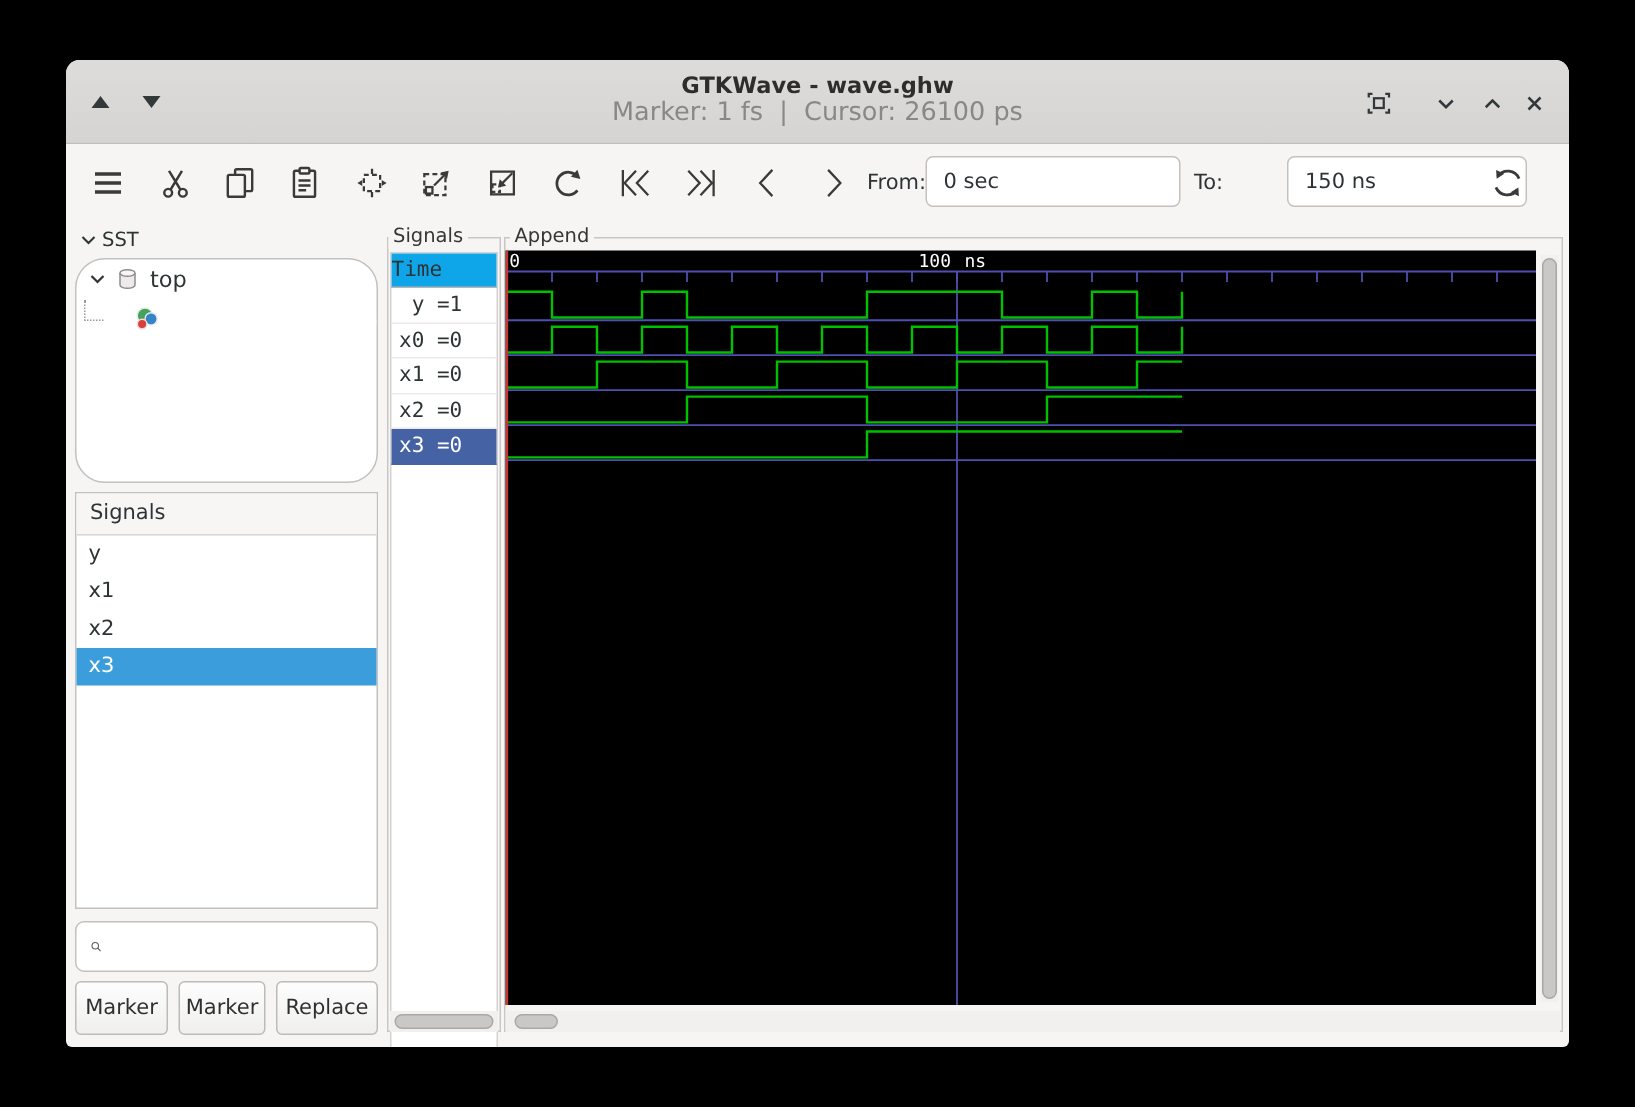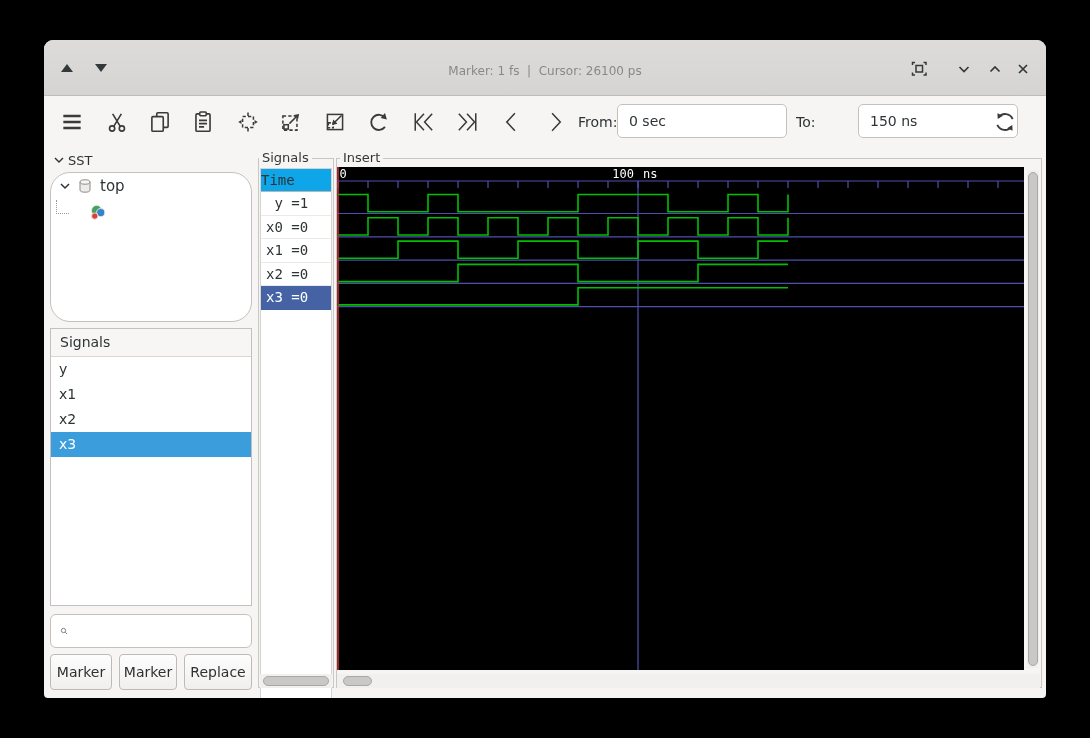--- a/index.html
+++ b/index.html
@@ -5,21 +5,21 @@
   html,body{margin:0;padding:0;background:#000;}
   .stage{position:relative;width:1090px;height:738px;background:#000;overflow:hidden;
          font-family:"DejaVu Sans","Liberation Sans",sans-serif;color:#2e3436;}
   .window{position:absolute;left:44px;top:40px;width:1002px;height:658px;background:#f6f5f4;
           border-radius:9px 9px 4px 4px;overflow:hidden;}
   
   .headerbar{position:absolute;left:0;top:0;width:100%;height:55px;
              background:linear-gradient(#dedcda,#d6d4d2);border-bottom:1px solid #bfbdbb;}
   .hb-center{position:absolute;left:0;right:0;top:7px;text-align:center;pointer-events:none;}
   .hb-title{font-size:15px;font-weight:bold;color:#2d2d2d;line-height:20px;}
-  .hb-subtitle{font-size:12px;color:#8a8886;line-height:16px;white-space:pre;margin-top:16px;}
+  .hb-subtitle{font-size:17px;color:#8a8886;line-height:16px;white-space:pre;}
   .tri-btn{position:absolute;top:21px;width:18px;height:16px;cursor:pointer;}
   .tri-up{left:14px;} .tri-down{left:48px;}
   .tri{width:0;height:0;margin:3px auto;}
   .tri-up .tri{border-left:6px solid transparent;border-right:6px solid transparent;border-bottom:8px solid #33393b;}
   .tri-down .tri{border-left:6px solid transparent;border-right:6px solid transparent;border-top:8px solid #33393b;}
   .hb-btn{position:absolute;top:15px;width:28px;height:28px;display:flex;align-items:center;justify-content:center;}
   
   .toolbar{position:absolute;left:0;top:56px;width:100%;height:52px;}
   .tool-btn{position:absolute;top:9px;width:34px;height:34px;display:flex;align-items:center;justify-content:center;border-radius:4px;}
   .tb-label{position:absolute;top:0;height:52px;display:flex;align-items:center;font-size:14px;color:#2e3436;}
@@ -67,20 +67,21 @@
 <div class="window">
 
   <div class="headerbar">
     <div class="tri-btn tri-up">
           <div class="tri"></div>
         </div>
     <div class="tri-btn tri-down">
           <div class="tri"></div>
         </div>
     <div class="hb-center">
+      <div class="hb-title">GTKWave - wave.ghw</div>
       <div class="hb-subtitle">Marker: 1 fs  |  Cursor: 26100 ps</div>
     </div>
     <div class="hb-btn" style="left:861px">
       <svg class="icon" width="22" height="22" viewBox="0 0 22 22" fill="none" stroke="#33393b" stroke-width="1.5">
         <rect x="8" y="7.5" width="6.5" height="6.5"></rect>
         <path d="M4.5,7 V4.5 H7"></path>
             <path d="M15.5,4.5 H18 V7"></path>
             <path d="M18,14.5 V17 H15.5"></path>
             <path d="M7,17 H4.5 V14.5"></path>
       </svg>
@@ -252,21 +253,21 @@
     <div class="val-row"> y =1</div>
     <div class="val-row">x0 =0</div>
     <div class="val-row">x1 =0</div>
     <div class="val-row">x2 =0</div>
     <div class="val-row sel">x3 =0</div>
   </div>
   <div class="track" style="left:216px;top:634px;width:72px;height:14px"></div>
   <div class="thumb" style="left:219px;top:636px;width:66px;height:10px"></div>
 
   <div class="fieldset" style="left:292px;top:118px;width:706px;height:530px"></div>
-  <div class="fieldset-label" style="left:296px;top:110px">Insert</div>
+  <div class="fieldset-label" style="left:296px;top:110px">Append</div>
   <div class="wave-canvas">
     <svg width="687" height="503" viewBox="0 0 687 503">
           <line x1="0" y1="14" x2="687" y2="14" stroke="#4f4fb0" stroke-width="1.2"></line>
           <line x1="1" y1="14" x2="1" y2="21" stroke="#4f4fb0" stroke-width="1.2"></line>
           <line x1="31" y1="14" x2="31" y2="21" stroke="#4f4fb0" stroke-width="1.2"></line>
           <line x1="61" y1="14" x2="61" y2="21" stroke="#4f4fb0" stroke-width="1.2"></line>
           <line x1="91" y1="14" x2="91" y2="21" stroke="#4f4fb0" stroke-width="1.2"></line>
           <line x1="121" y1="14" x2="121" y2="21" stroke="#4f4fb0" stroke-width="1.2"></line>
           <line x1="151" y1="14" x2="151" y2="21" stroke="#4f4fb0" stroke-width="1.2"></line>
           <line x1="181" y1="14" x2="181" y2="21" stroke="#4f4fb0" stroke-width="1.2"></line>

